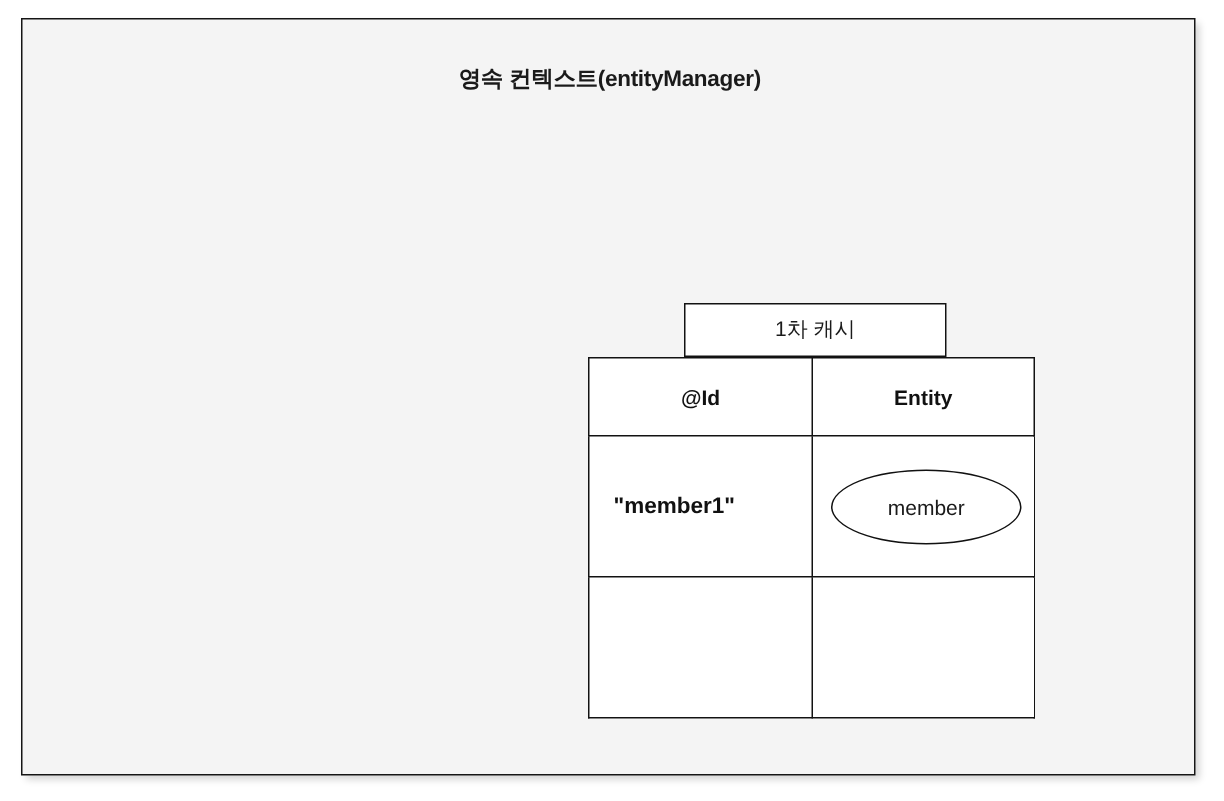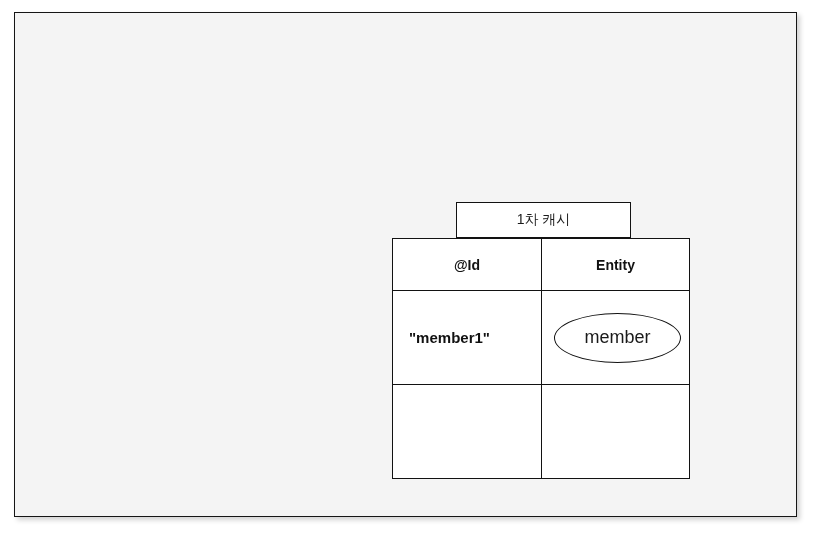--- a/index.html
+++ b/index.html
@@ -114,33 +114,34 @@
   
   .entity-ellipse {
     display: inline-flex;
     align-items: center;
     justify-content: center;
     width: 127px;
     height: 50px;
     border: 1.5px solid #111111;
     border-radius: 50% / 50%;
     background: #ffffff;
-    font-size: 18px;
+    font-size: 14px;
     font-weight: normal;
     color: #1a1a1a;
     box-sizing: border-box;
   }
 </style>
 </head>
 <body>
 
 <div id="canvas">
 
   <div class="frame">
 
+    <div class="frame-title">영속 컨텍스트(entityManager)</div>
 
     <div class="cache-label">
       <span>1차 캐시</span>
     </div>
 
     <table class="cache-table">
       <colgroup>
         <col class="col-id">
         <col class="col-ent">
       </colgroup>

